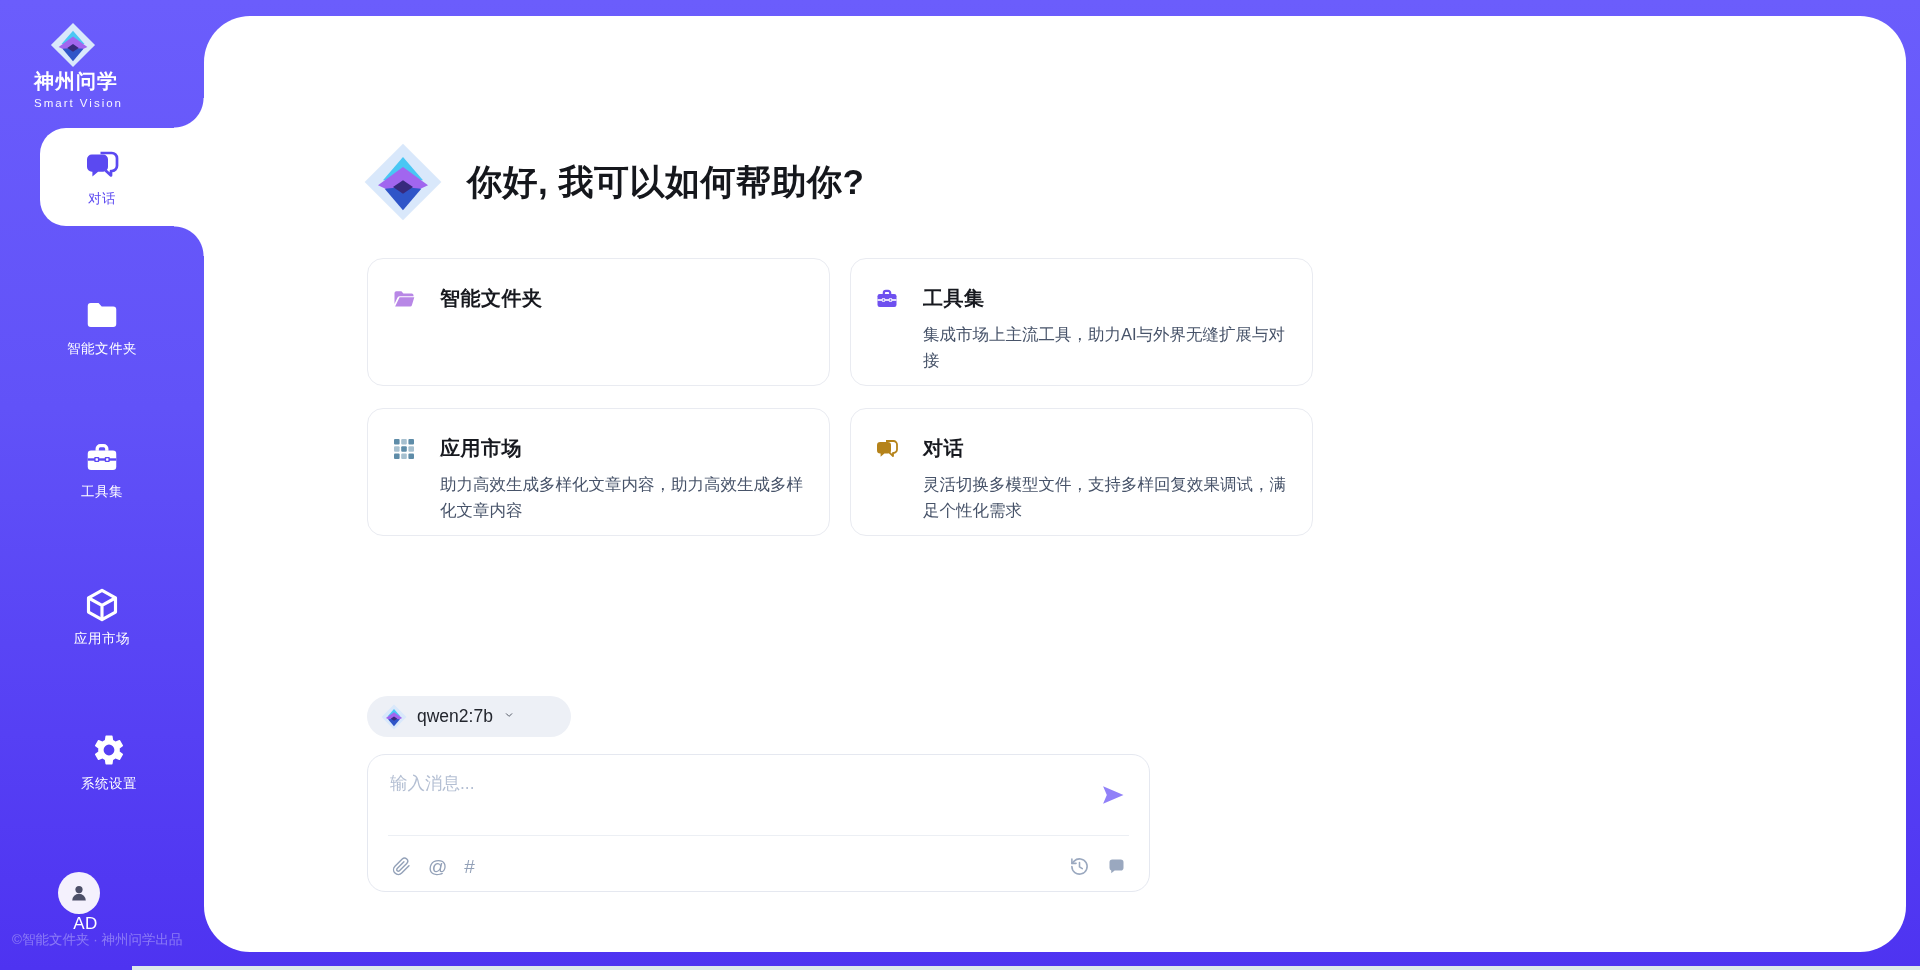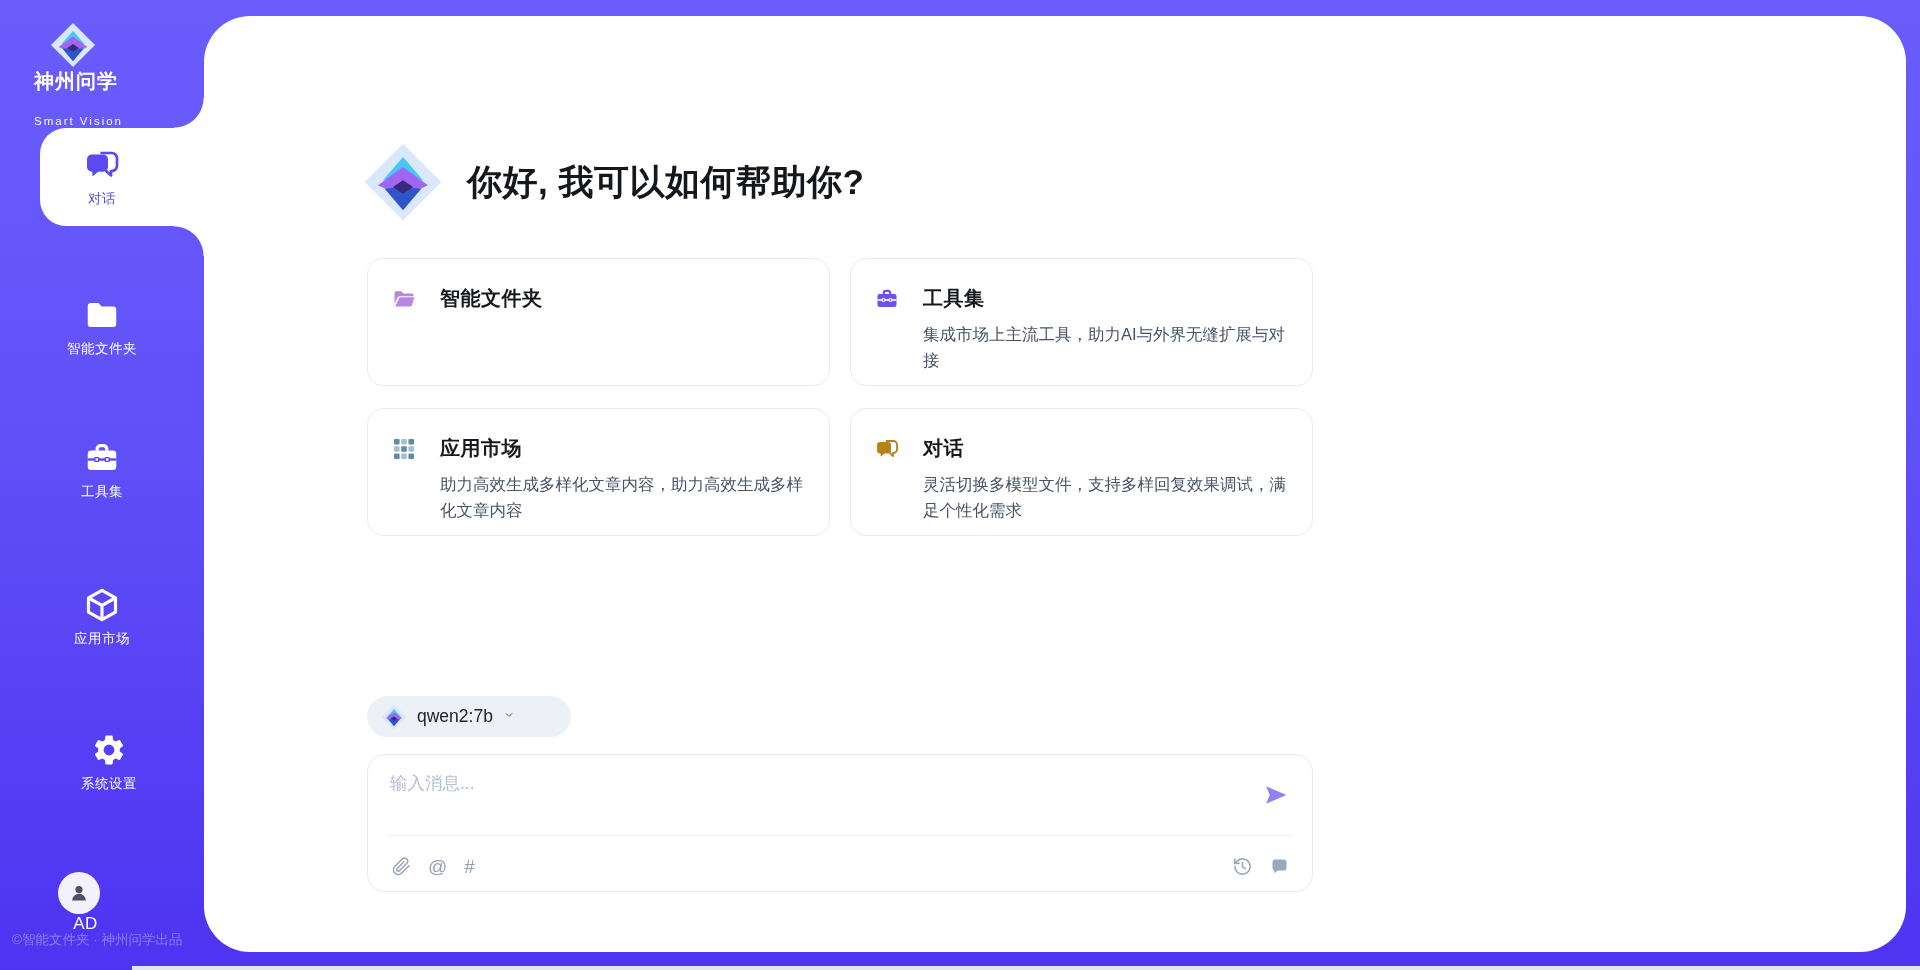--- a/index.html
+++ b/index.html
@@ -16,21 +16,21 @@
   .main-panel{
     position:absolute; left:204px; top:16px; right:14px; bottom:18px;
     background:#ffffff; border-radius:46px;
   }
 
   
   .sidebar{ position:absolute; left:0; top:0; width:204px; height:100%; --hole:#5b48f4; }
   .brand{ position:absolute; left:24px; top:22px; display:flex; align-items:center;flex-direction:column; }
   .brand-text{ margin-left:10px; color:#fff; }
   .brand-name{ font-size:20px; font-weight:700; letter-spacing:1px; }
-  .brand-sub{ font-size:11.5px; letter-spacing:2px; margin-top:20px; opacity:.95; }
+  .brand-sub{ font-size:11.5px; letter-spacing:2px; margin-top:2px; opacity:.95; }
 
   .active-pill{
     position:absolute; left:40px; right:0; top:128px; height:98px;
     background:#fff; border-radius:26px 0 0 26px;
   }
   .pill-connector{ position:absolute; right:0; width:30px; height:30px; }
   .pill-connector.top{ top:98px;  background:radial-gradient(circle 30px at 0 0, rgba(0,0,0,0) 29px, #fff 30px); }
   .pill-connector.bottom{ top:226px; background:radial-gradient(circle 30px at 0 100%, rgba(0,0,0,0) 29px, #fff 30px); }
 
   .nav-item{
@@ -74,21 +74,21 @@
   
   .model-pill{
     position:absolute; left:367px; top:696px; height:41px; width:204px;
     background:#edf0f6; border-radius:21px; display:flex; align-items:center; padding:0 14px; cursor:pointer;
   }
   .model-pill .model-logo{ width:26px; height:26px; }
   .model-name{ margin-left:10px; font-size:17.5px; color:#23262e; }
   .chevron{ width:14px; height:14px; margin-left:11px; color:#3c4250; }
 
   .composer{
-    position:absolute; left:367px; top:754px; width:946px; height:138px;
+    position:absolute; left:367px; top:754px; width:783px; height:138px;
     background:#fff; border:1.5px solid #e5e8f0; border-radius:18px;padding-left:23px;
   }
   .composer textarea{
     position:absolute; left:22px; top:16px; width:840px; height:56px;
     border:none; outline:none; resize:none; background:transparent;
     font-family:"Liberation Sans", sans-serif; font-size:17.5px; color:#2a2f3a;
   }
   .composer textarea::placeholder{ color:#b4bfd3; }
   .send-btn{ position:absolute; right:22px; top:26px; width:28px; height:28px; color:#9181f8; cursor:pointer; }
   .composer-divider{ position:absolute; left:20px; right:20px; top:80px; height:1px; background:#ecEFF4; background:#eceff4; }

